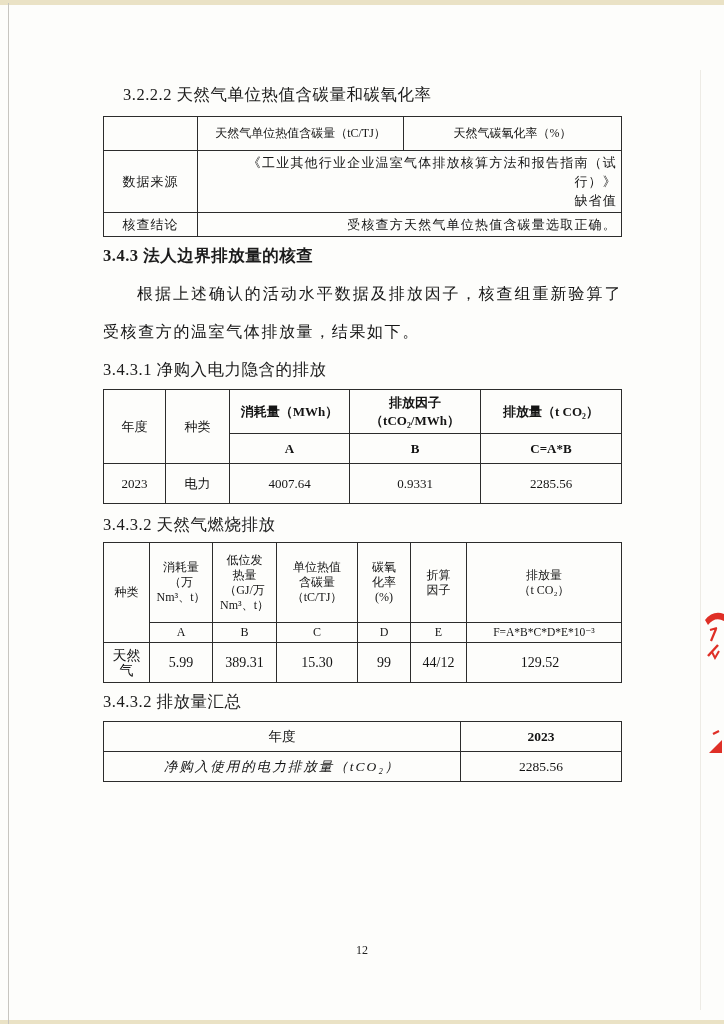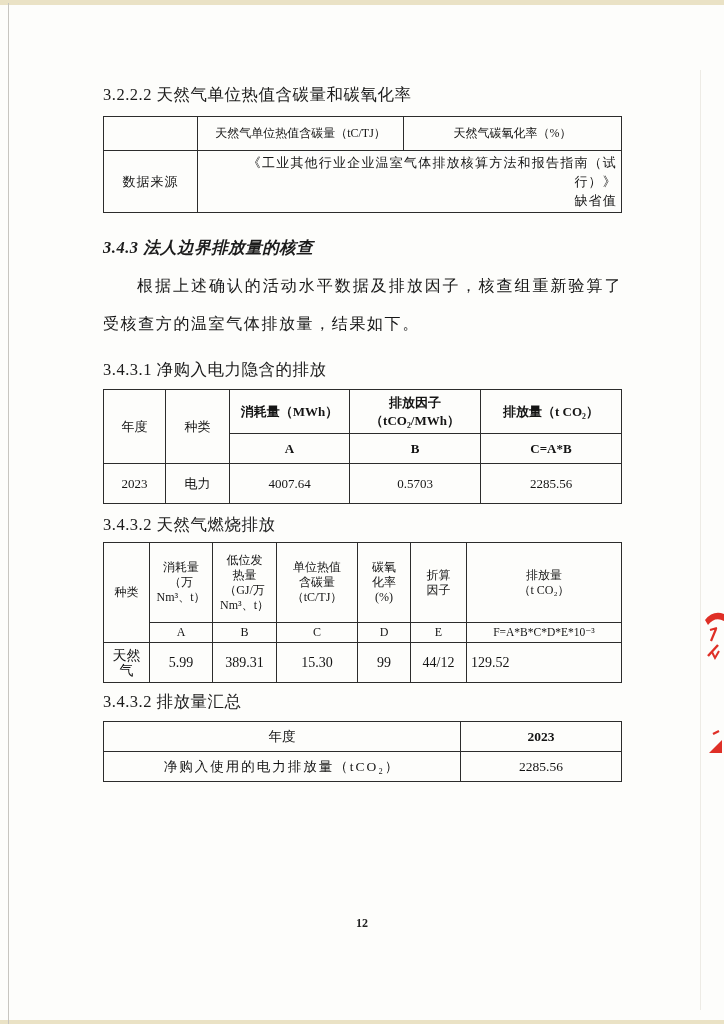--- a/index.html
+++ b/index.html
@@ -12,31 +12,31 @@
     color:#1c1c1c;
   }
   .top-edge{position:absolute;top:0;left:0;right:0;height:5px;background:#eae2c5;}
   .bottom-edge{position:absolute;bottom:0;left:0;right:0;height:4px;background:#eae2c5;}
   .left-edge-line{position:absolute;left:8px;top:3px;bottom:0;width:1px;background:#c7c5c0;}
   .right-edge-line{position:absolute;left:700px;top:70px;bottom:14px;width:1px;background:#edebe5;}
 
   .content{position:absolute;left:103px;top:0;width:519px;}
 
   .hd{font-size:16.5px;line-height:22px;font-weight:normal;letter-spacing:0.5px;}
-  .hd-first{margin-top:84px;}
+  .hd-first{margin-top:84px;margin-left:20px;}
   .hd-bold{font-weight:bold;}
 
   .para{
     font-size:16px;line-height:38px;letter-spacing:1.6px;
     text-indent:34px;text-align:justify;color:#171717;
   }
   .para1{margin-top:8px;}
   .para2{margin-top:8px;}
-  .h343{margin-top:24px;font-style:italic;}
-  .h3431{margin-top:16px;}
+  .h343{margin-top:8px;}
+  .h3431{margin-top:8px;}
   .h3432a{margin-top:10px;}
   .h3432b{margin-top:8px;}
 
   table.t{
     width:100%;border-collapse:collapse;table-layout:fixed;
   }
   table.t td{
     border:1px solid #2c2c2c;
     text-align:center;vertical-align:middle;
     padding:2px 4px;
@@ -47,29 +47,29 @@
   }
   .t1{margin-top:10px;font-size:12px;}
   .t1 .label{font-size:13px;letter-spacing:1px;}
   .t1 .left{text-align:right;padding-left:8px;letter-spacing:1.2px;font-size:13px;line-height:19px;}
   .t1 .val{font-size:13.5px;}
 
   .t2{margin-top:8px;font-size:13px;}
   .t2 .bold{font-weight:bold;}
   .t3{margin-top:6px;font-size:12px;line-height:15px;}
   .t3 .dat{font-size:14px;}
-  .t3 .fright{text-align:left;padding-right:12px;}
+  .t3 .fright{text-align:center;padding-right:12px;}
   .t3 .formula{font-size:11.5px;}
   .t4{margin-top:8px;font-size:13.5px;}
   .t4 .bold{font-weight:bold;}
-  .t4 .sp{letter-spacing:2px;}
+  .t4 .sp{letter-spacing:2px;font-style:italic;}
 
   .page-number{
-    position:absolute;top:916px;left:0;width:724px;
-    text-align:center;font-size:12px;color:#222;font-weight:bold;
+    position:absolute;top:943px;left:0;width:724px;
+    text-align:center;font-size:12px;color:#222;
   }
   .red-marks{position:absolute;left:700px;top:608px;}
 </style>
 </head>
 <body>
 
 <div class="page">
   <div class="top-edge"></div>
   <div class="bottom-edge"></div>
   <div class="left-edge-line"></div>
@@ -88,20 +88,24 @@
       <tbody>
           <tr style="height:34px">
         <td></td>
         <td>天然气单位热值含碳量（tC/TJ）</td>
         <td>天然气碳氧化率（%）</td>
       </tr>
       <tr style="height:42px">
         <td class="label">数据来源</td>
         <td class="left" colspan="2">《工业其他行业企业温室气体排放核算方法和报告指南（试行）》
 缺省值</td>
+      </tr>
+      <tr style="height:24px">
+        <td class="label">核查结论</td>
+        <td class="left" colspan="2">受核查方天然气单位热值含碳量选取正确。</td>
       </tr>
     </tbody>
       </table>
 
 
     <div class="hd hd-bold h343">3.4.3 法人边界排放量的核查</div>
 
     <div class="para para2">根据上述确认的活动水平数据及排放因子，核查组重新验算了受核查方的温室气体排放量，结果如下。</div>
 
     <div class="hd h3431">3.4.3.1 净购入电力隐含的排放</div>
@@ -125,21 +129,21 @@
       </tr>
       <tr style="height:30px">
         <td class="bold">A</td>
         <td class="bold">B</td>
         <td class="bold">C=A*B</td>
       </tr>
       <tr style="height:40px">
         <td>2023</td>
         <td>电力</td>
         <td>4007.64</td>
-        <td>0.5703</td>
+        <td>0.9331</td>
         <td>2285.56</td>
       </tr>
     </tbody>
       </table>
 
     <div class="hd h3432a">3.4.3.2 天然气燃烧排放</div>
 
     <table class="t t3">
       <colgroup>
           <col style="width:46px">

